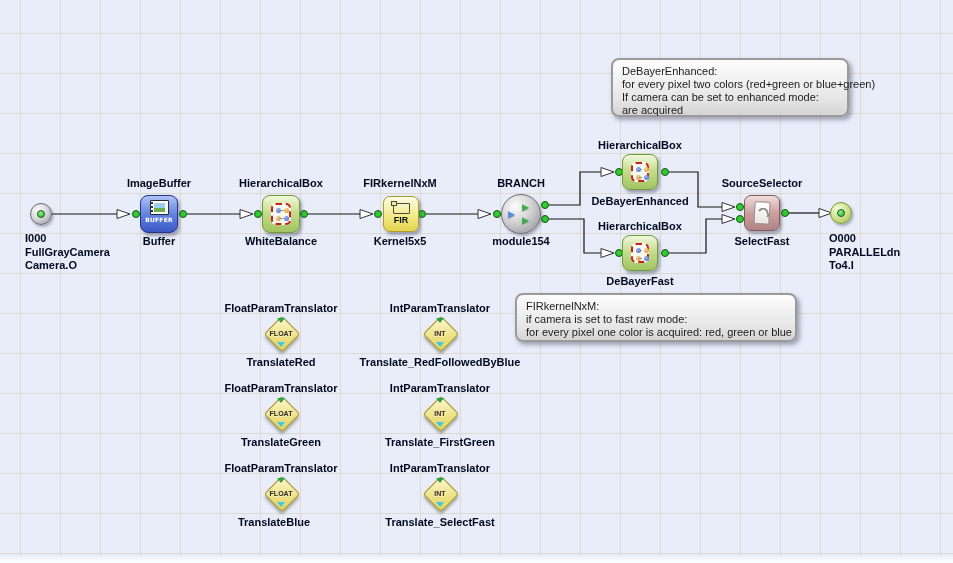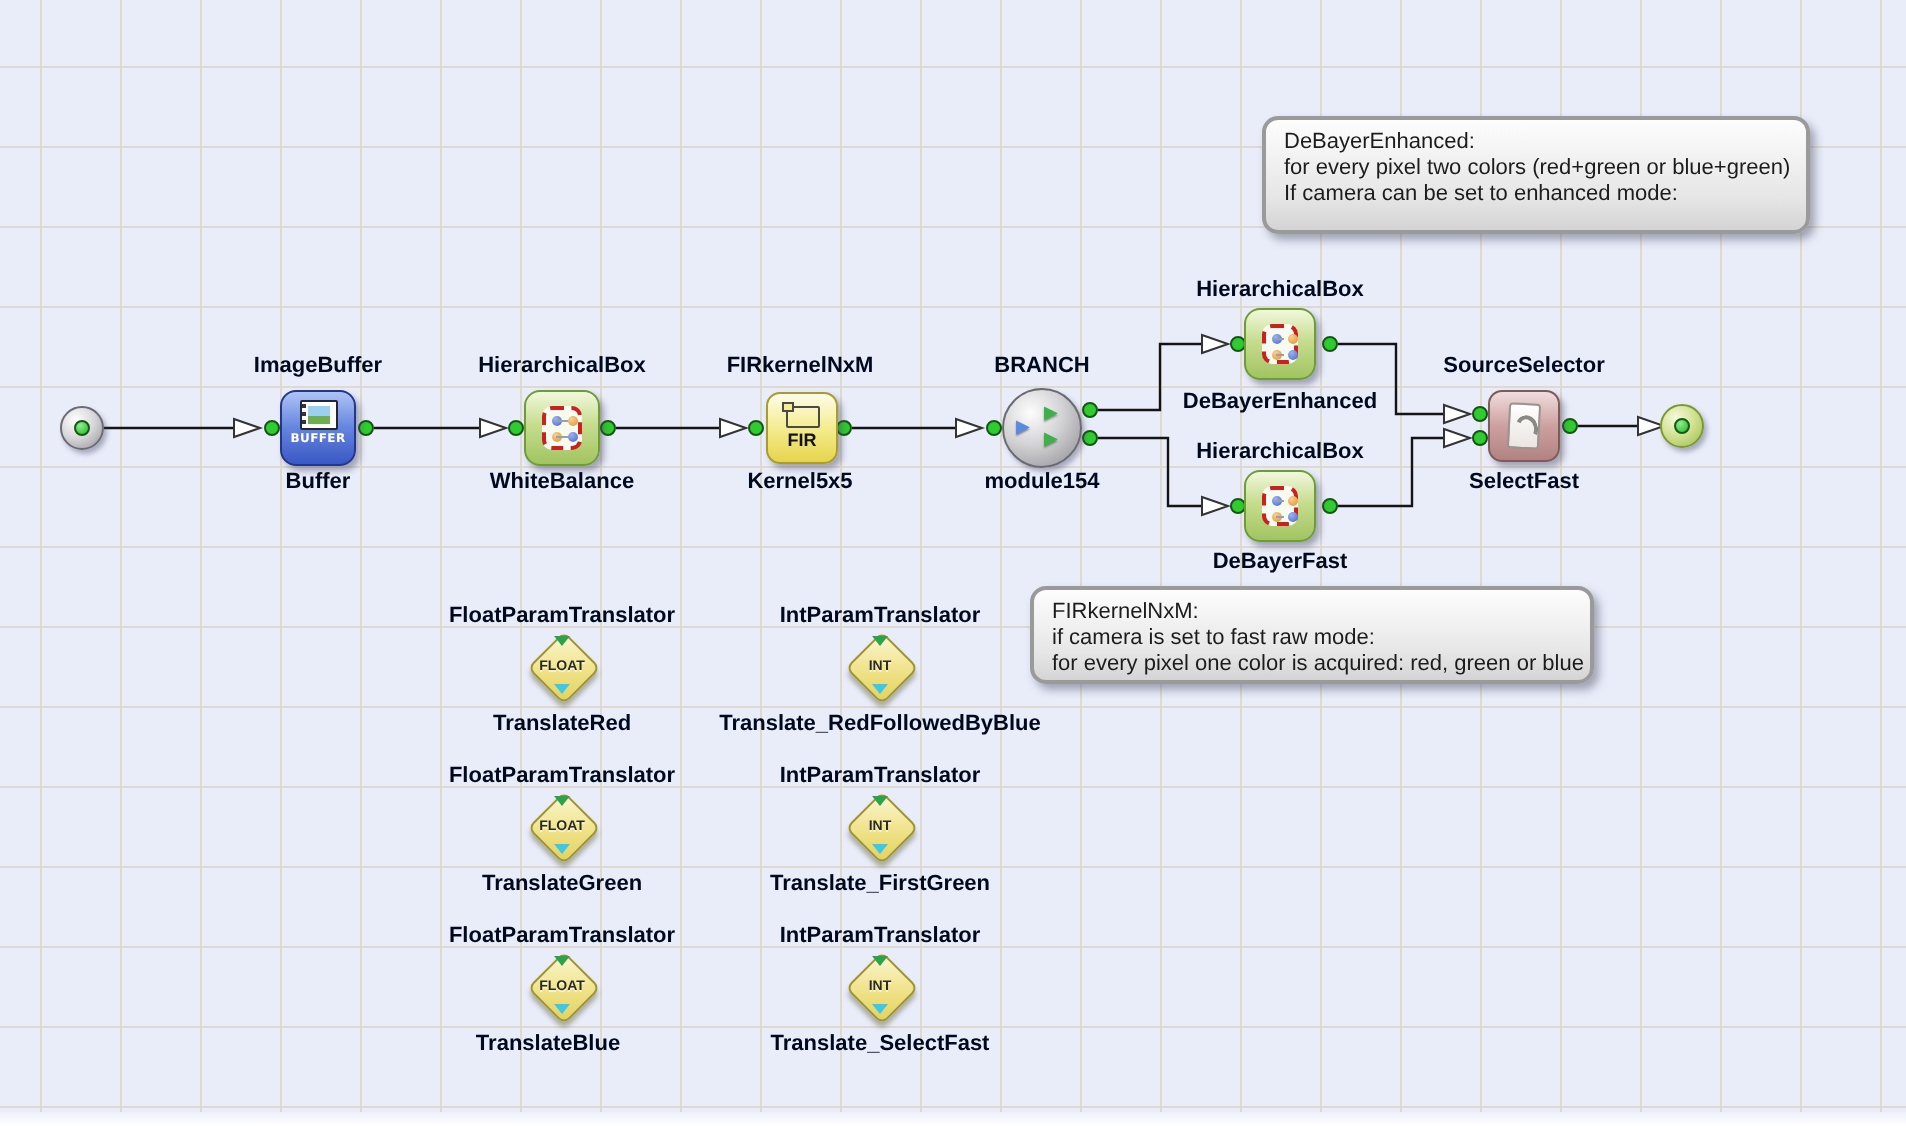--- a/index.html
+++ b/index.html
@@ -168,20 +168,25 @@
       <circle cx="665" cy="253" r="3.5"></circle>
       <circle cx="740" cy="207" r="3.5"></circle>
       <circle cx="740" cy="219" r="3.5"></circle>
       <circle cx="785" cy="213" r="3.5"></circle>
     </g>
   </svg>
 
   <div class="sphere sphere-gray" style="left:30px;top:203px;width:22px;height:22px;">
     <div class="core-dot"></div>
   </div>
+  <div class="io-label" style="left:25px;top:232px;">
+    <div>I000</div>
+    <div>FullGrayCamera</div>
+    <div>Camera.O</div>
+  </div>
 
   <div class="nlabel" style="left:159px;top:177px;">ImageBuffer</div>
   <div class="mbox box-buffer" style="left:140px;top:195px;">
     <div class="film"></div>
     <div class="buffer-text">BUFFER</div>
   </div>
   <div class="nlabel" style="left:159px;top:235px;">Buffer</div>
 
   <div class="nlabel" style="left:281px;top:177px;">HierarchicalBox</div>
   <div class="mbox box-hier" style="left:262px;top:195px;">
@@ -241,25 +246,31 @@
   <div class="mbox box-selector" style="left:744px;top:195px;">
     <div class="sel-page">
       <span class="sel-curve"></span>
     </div>
   </div>
   <div class="nlabel" style="left:762px;top:235px;">SelectFast</div>
 
   <div class="sphere sphere-green" style="left:830px;top:202px;width:22px;height:22px;">
     <div class="core-dot"></div>
   </div>
-
-  <div class="tooltip" style="left:631px;top:58px;width:274px;height:59px;">
+  <div class="io-label" style="left:829px;top:232px;">
+    <div>O000</div>
+    <div>PARALLELdn</div>
+    <div>To4.I</div>
+  </div>
+
+  <div class="tooltip" style="left:611px;top:58px;width:238px;height:59px;">
     <div>DeBayerEnhanced:</div>
     <div>for every pixel two colors (red+green or blue+green)</div>
     <div>If camera can be set to enhanced mode:</div>
+    <div>are acquired</div>
   </div>
   <div class="tooltip" style="left:515px;top:293px;width:282px;height:49px;">
     <div>FIRkernelNxM:</div>
     <div>if camera is set to fast raw mode:</div>
     <div>for every pixel one color is acquired: red, green or blue</div>
   </div>
 
   <div class="nlabel" style="left:281px;top:302px;">FloatParamTranslator</div>
   <div class="diamond" style="left:263px;top:315px;">
     <div class="dbody"></div>

